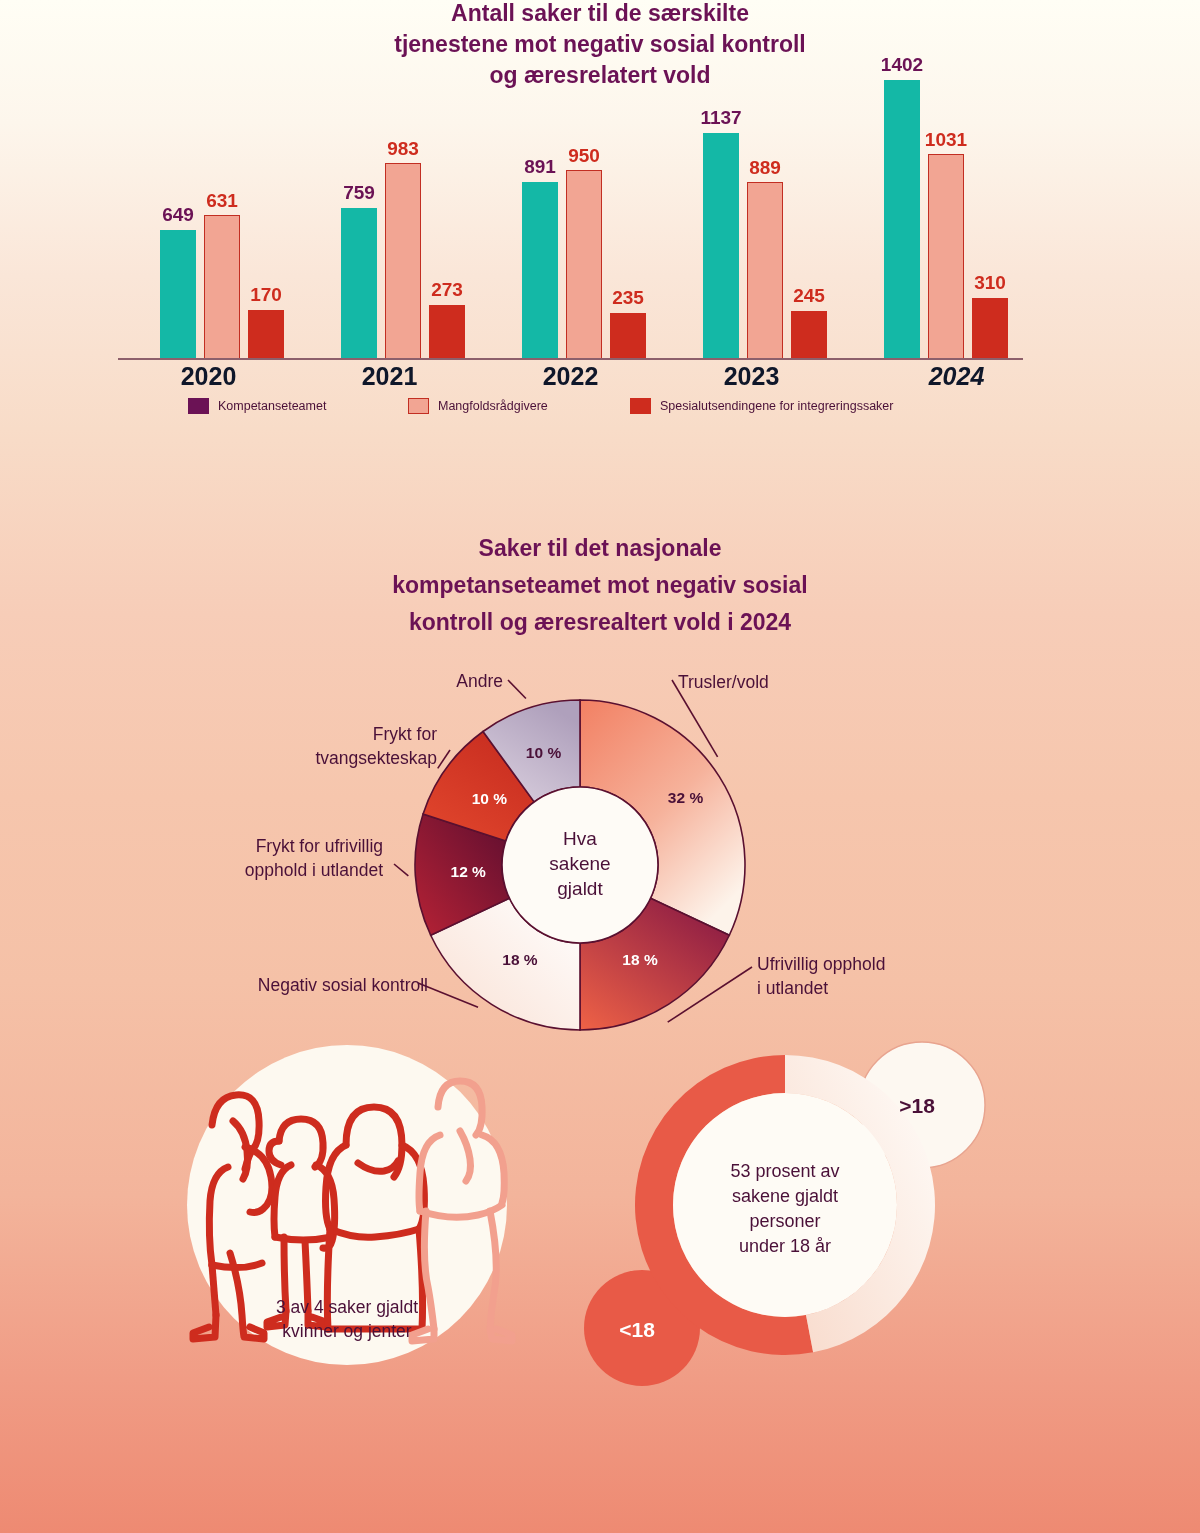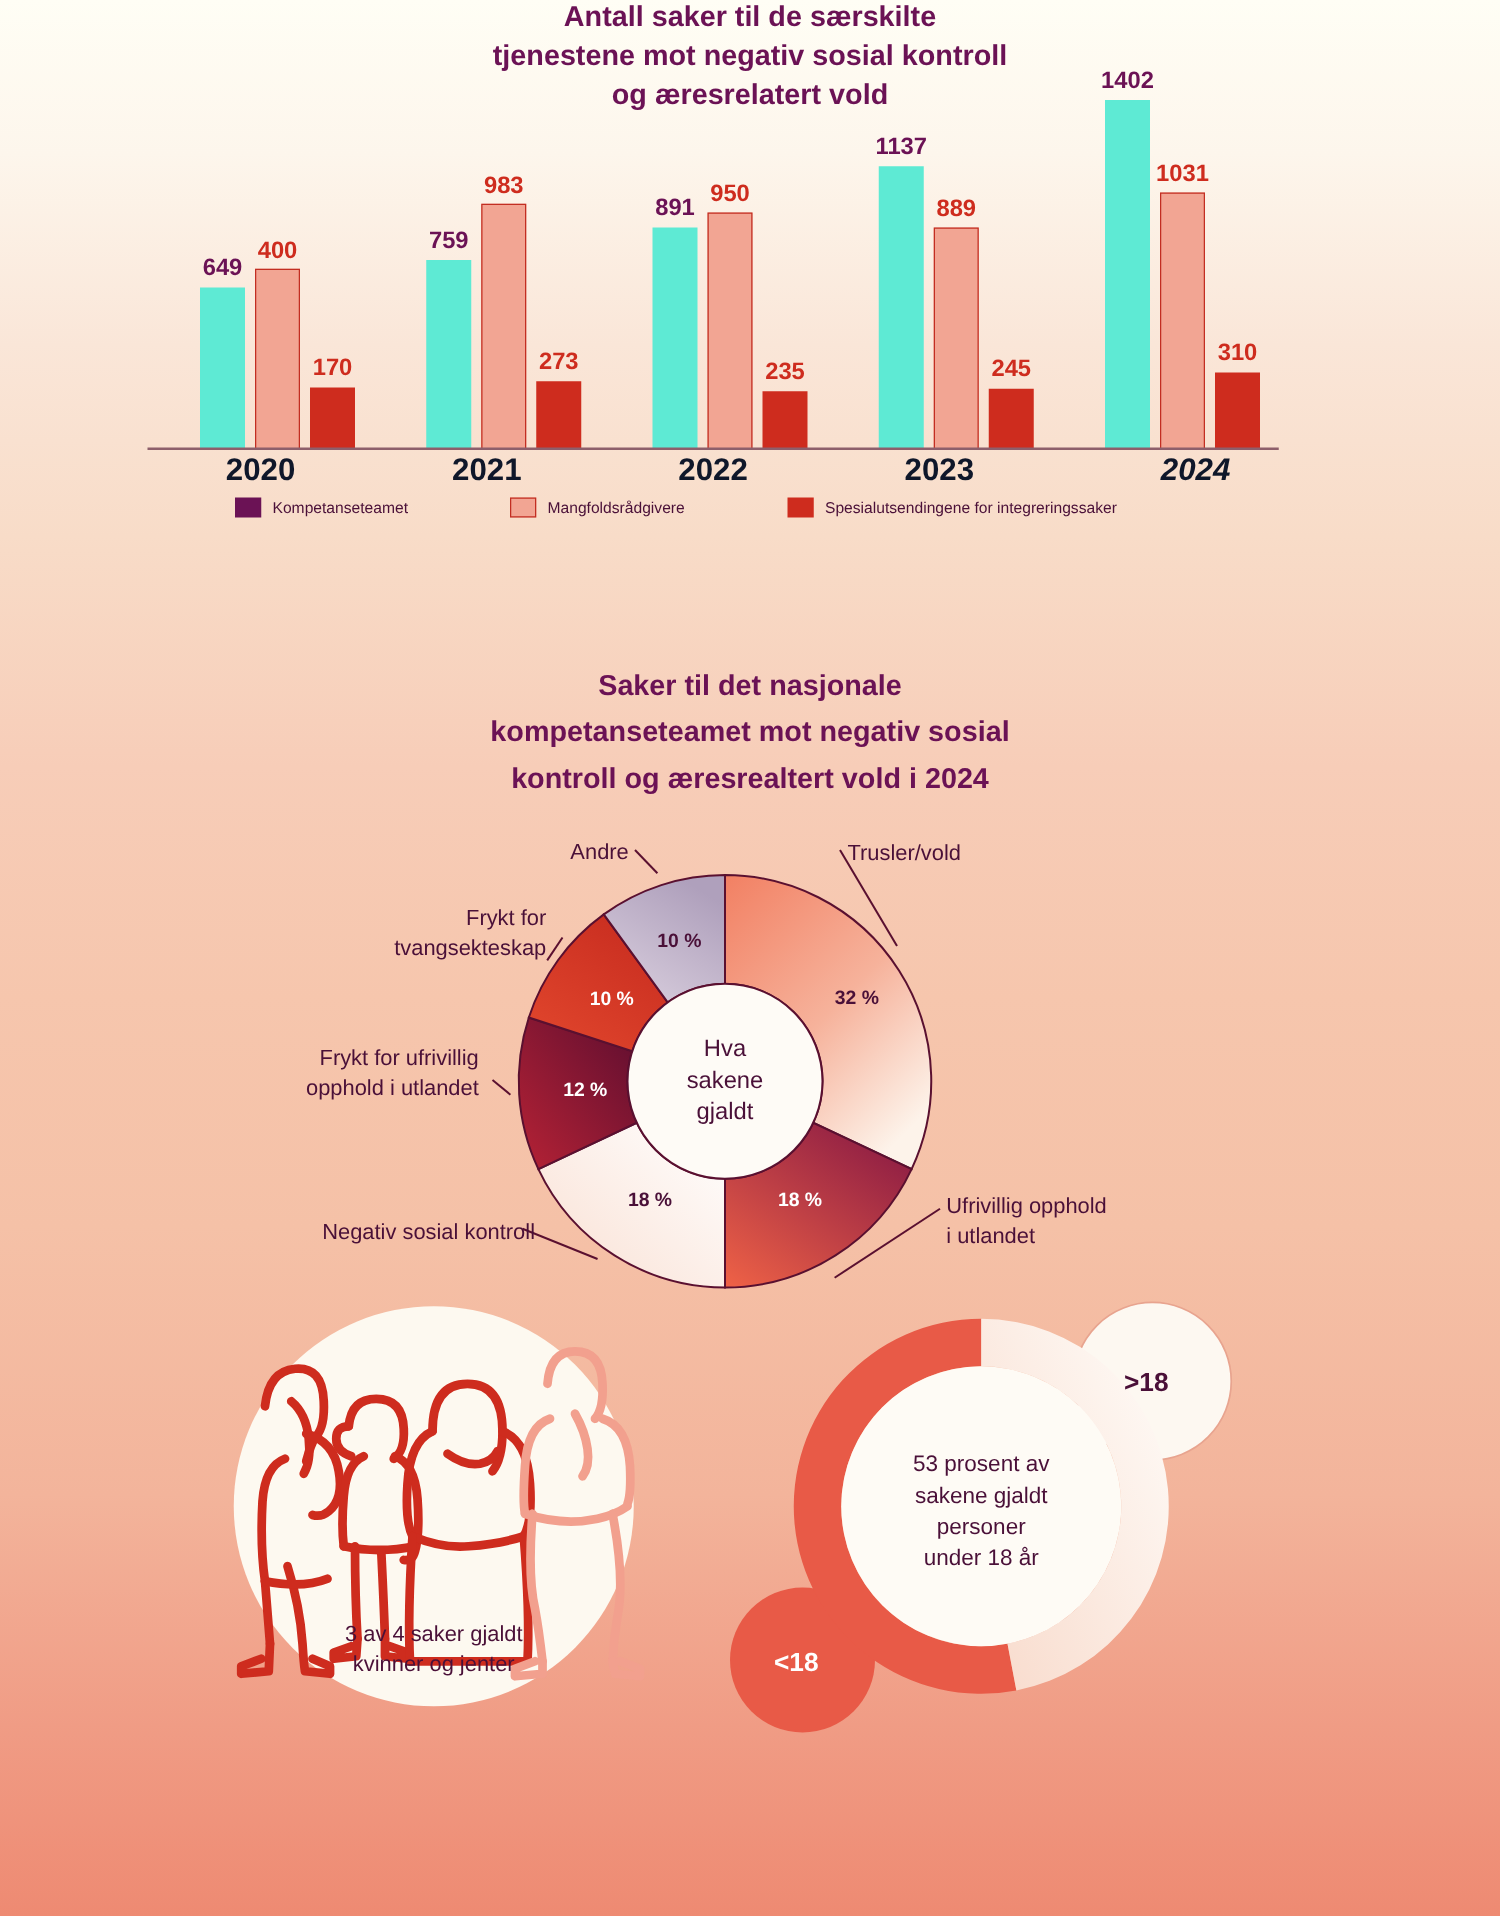--- a/index.html
+++ b/index.html
@@ -32,21 +32,21 @@
   }
   .plot { position: absolute; left: 118px; top: 60px; width: 905px; height: 300px; }
   .axis-line {
     position: absolute; left: 118px; top: 358px; width: 905px; height: 2px;
     background: #8d5f6b;
   }
   .group { position: absolute; bottom: 0; width: 181px; height: 300px; }
   .bar {
     position: absolute; bottom: 0; width: 36px;
   }
-  .bar.s0 { left: 42px;  background: #5eead4; }
+  .bar.s0 { left: 42px;  background: #14b8a6; }
   .bar.s1 { left: 86px;  background: #F2A593; border: 1.5px solid #C22E22; }
   .bar.s2 { left: 130px; background: #CE2C1E; }
   .bar-label {
     position: absolute; left: 50%; transform: translateX(-50%);
     bottom: 100%; margin-bottom: 4px;
     font-size: 19px; font-weight: bold; white-space: nowrap;
   }
   .bar.s0 .bar-label { color: #6B1255; }
   .bar.s1 .bar-label, .bar.s2 .bar-label { color: #CE2C1E; }
   .year-label {
@@ -99,21 +99,21 @@
     <div>tjenestene mot negativ sosial kontroll</div>
     <div>og æresrelatert vold</div>
   </div>
 
   <div class="plot" id="bar-plot">
       <div class="group" style="left: 0px;">
         <div class="bar s0" style="height: 129.8px;">
           <span class="bar-label">649</span>
         </div>
         <div class="bar s1" style="height: 144.6px;">
-          <span class="bar-label">400</span>
+          <span class="bar-label">631</span>
         </div>
         <div class="bar s2" style="height: 50px;">
           <span class="bar-label">170</span>
         </div>
       </div>
       <div class="group" style="left: 181px;">
         <div class="bar s0" style="height: 151.8px;">
           <span class="bar-label">759</span>
         </div>
         <div class="bar s1" style="height: 196.6px;">

